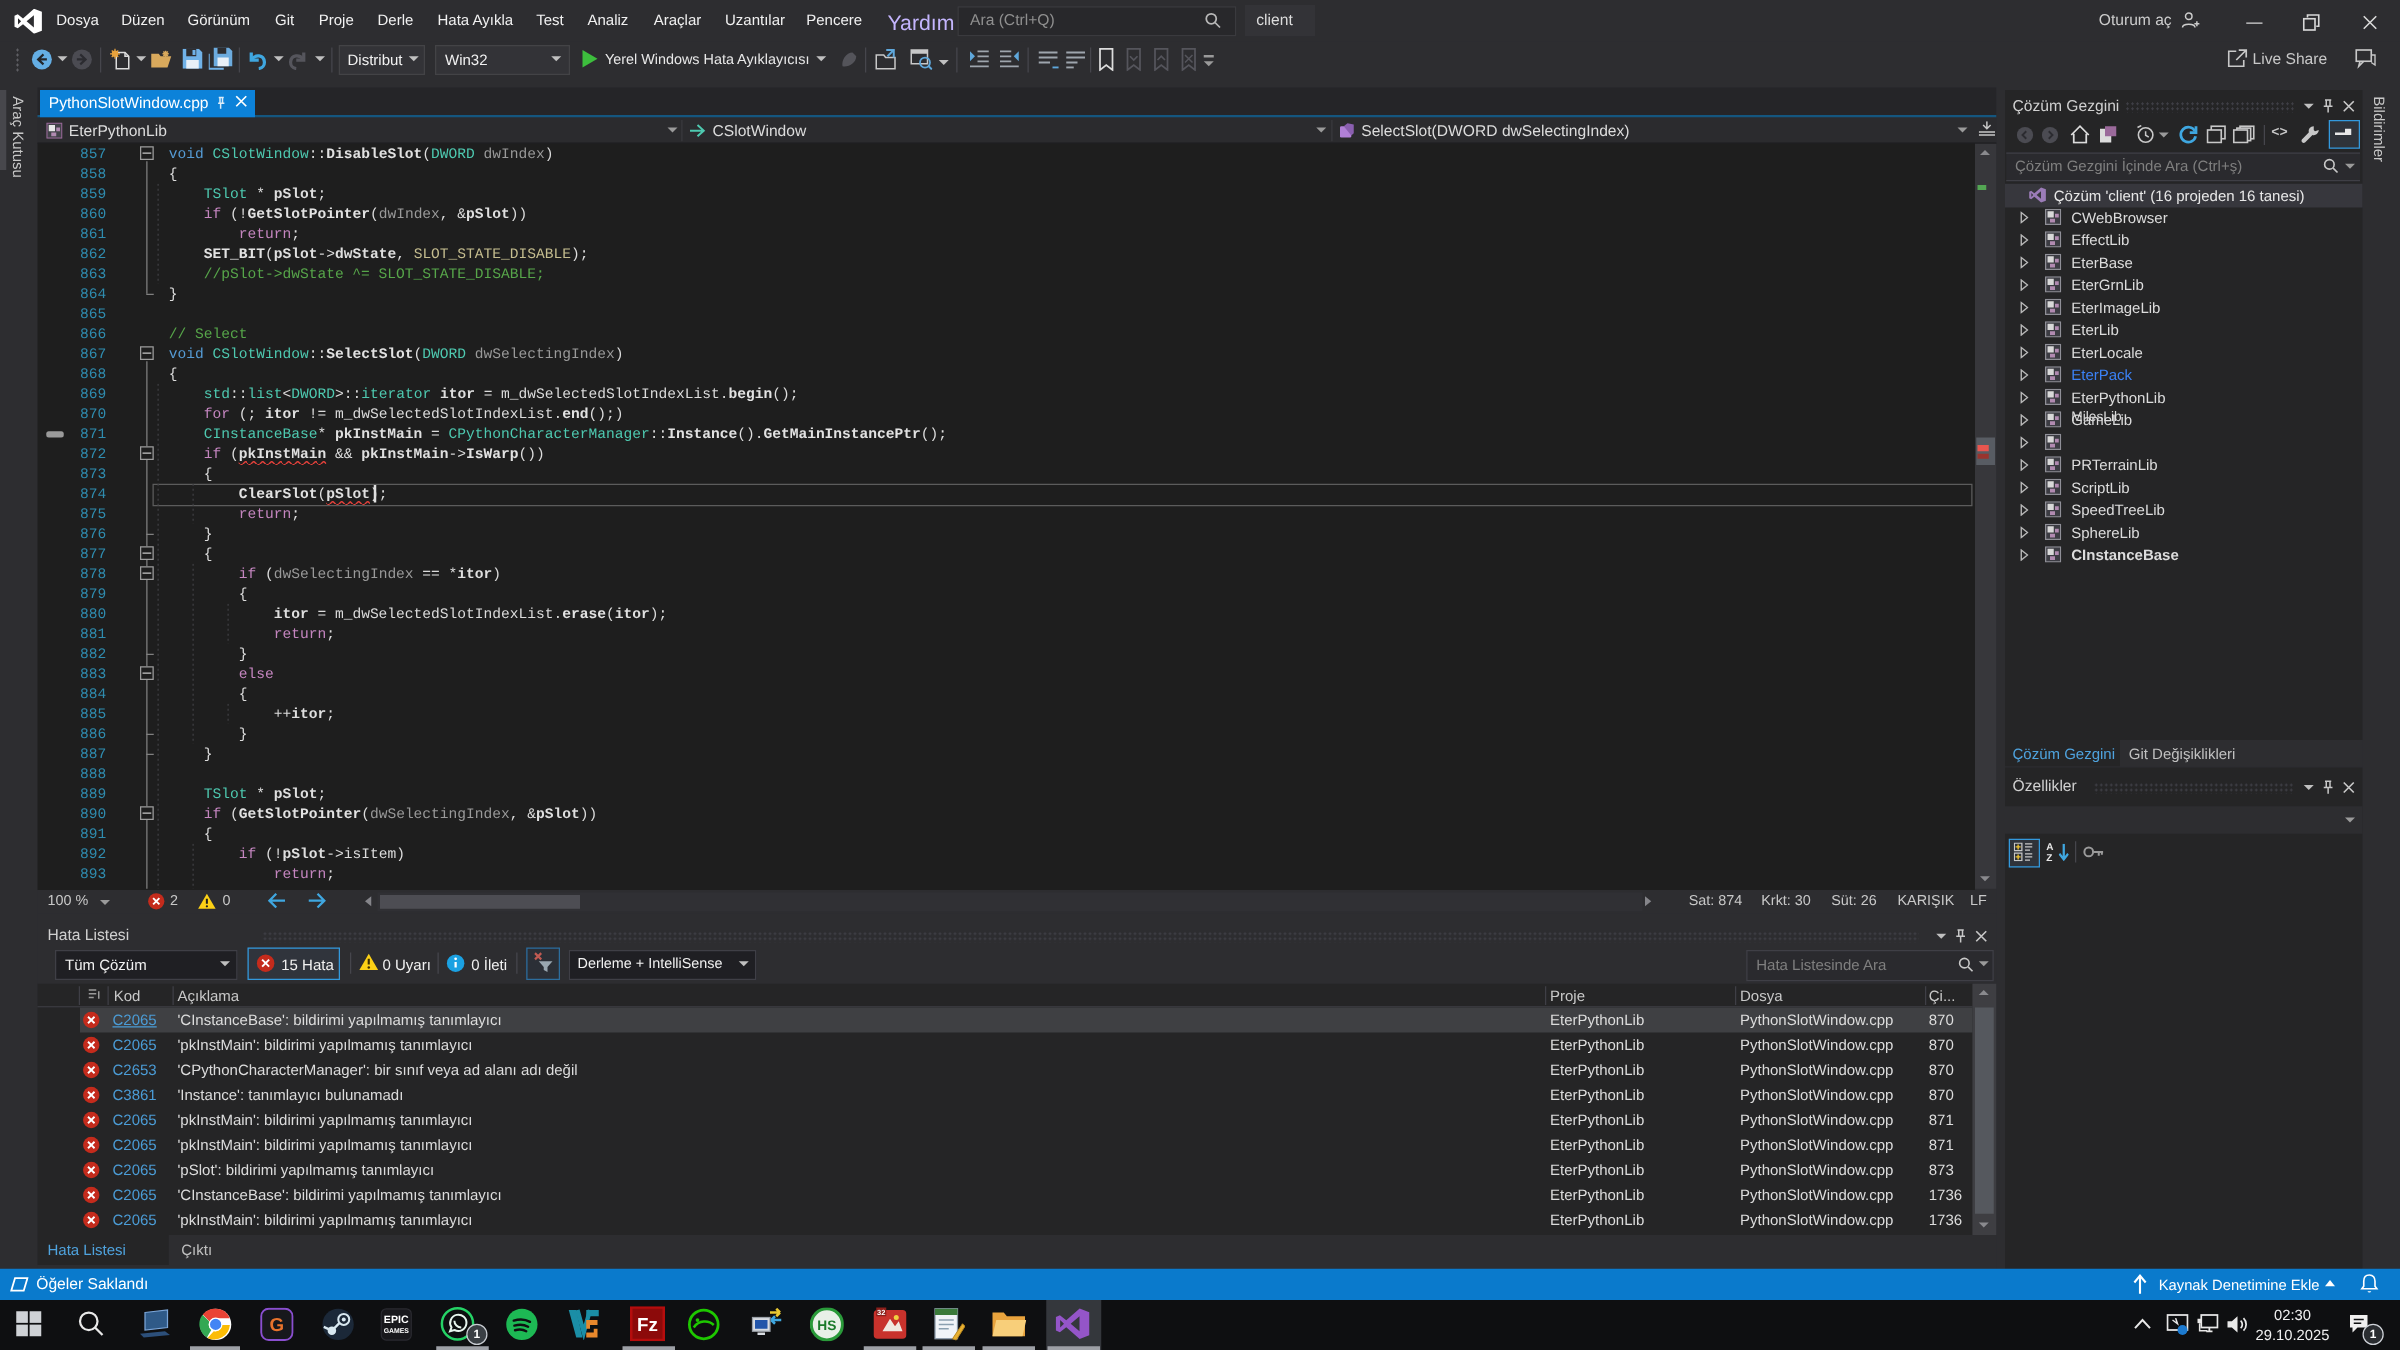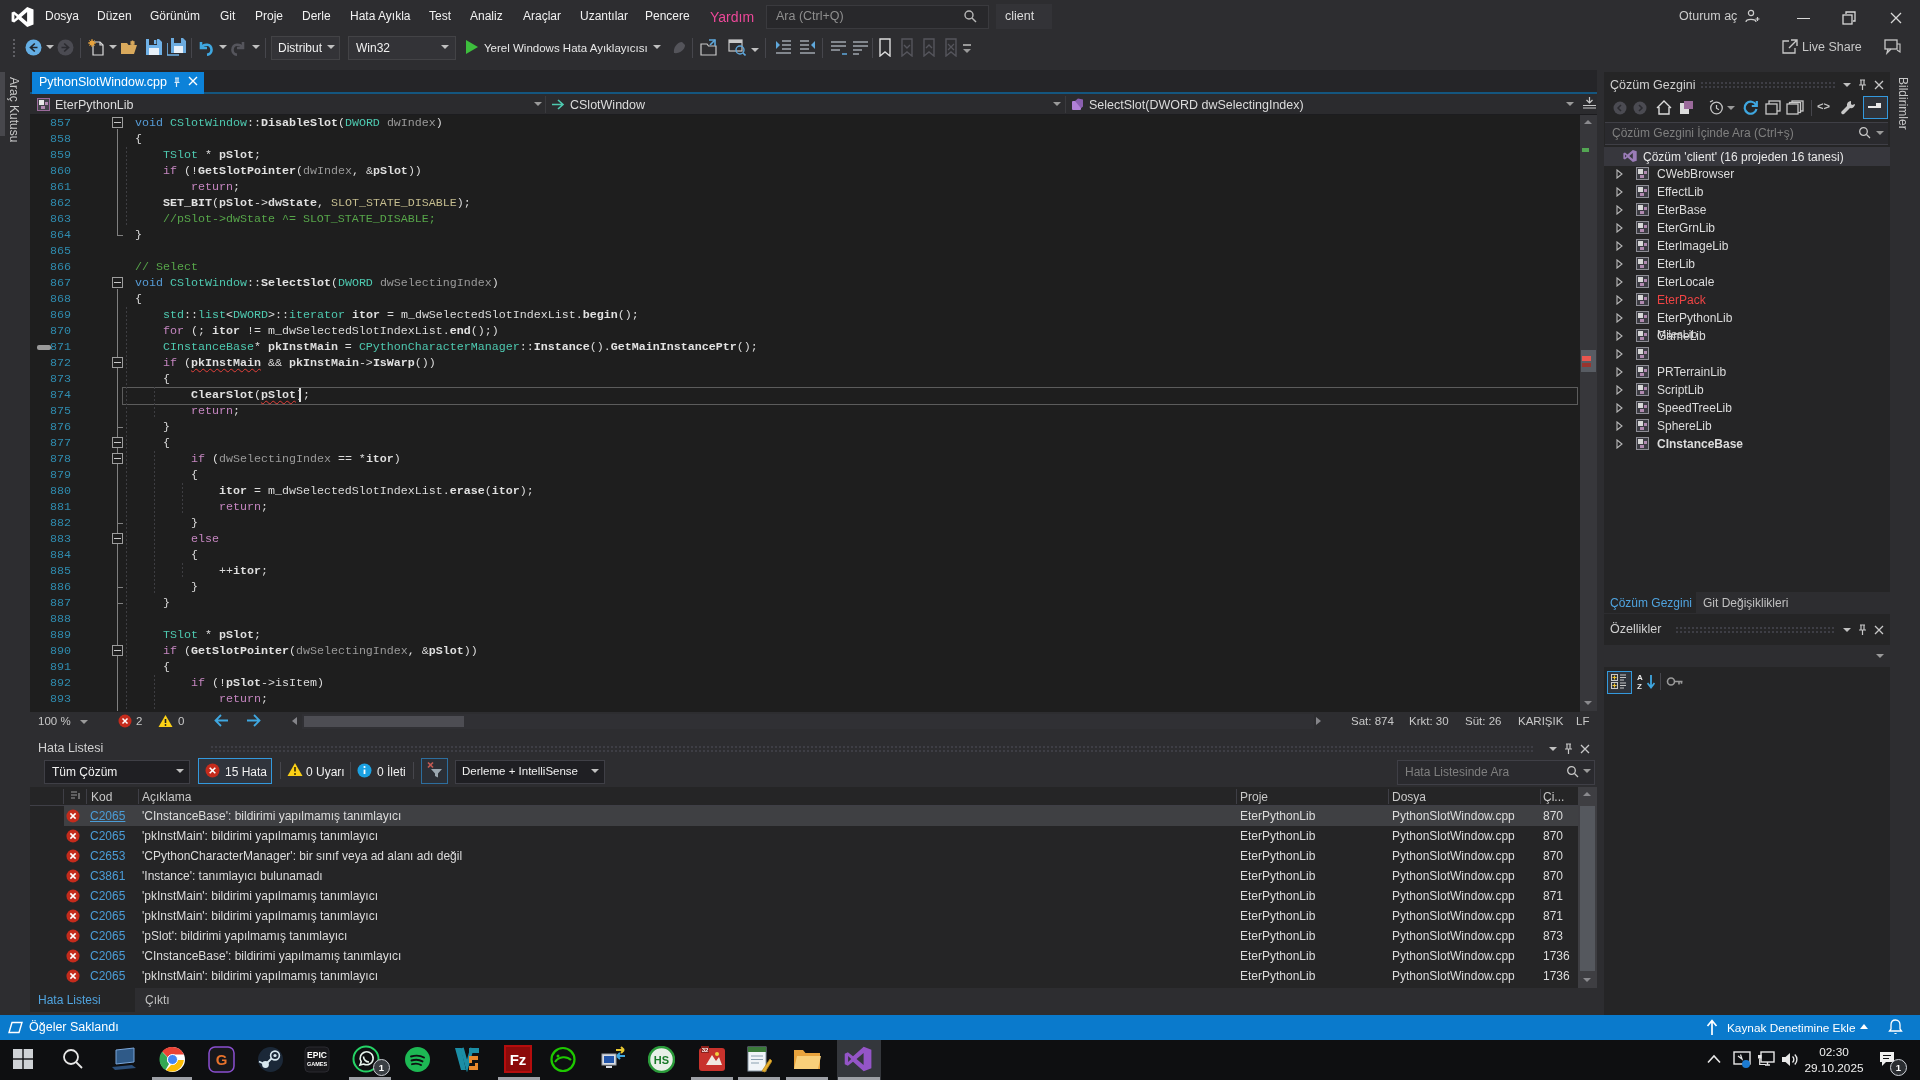--- a/index.html
+++ b/index.html
@@ -1,16 +1,16 @@
 <!DOCTYPE html>
 <html><head><meta charset="utf-8"><style>
 html,body{margin:0;padding:0;width:1920px;height:1080px;background:#2d2d30;overflow:hidden;font-family:"Liberation Sans",sans-serif;}
 .a{position:absolute;}
 .cl{position:absolute;left:124px;white-space:pre;font:11.67px/16px "Liberation Mono",monospace;color:#dcdcdc;height:16px;margin-left:11px;}
-.ln{position:absolute;left:36px;width:49px;text-align:center;font:11.67px/16px "Liberation Mono",monospace;color:#2f8caf;}
+.ln{position:absolute;left:36px;width:49px;text-align:right;font:11.67px/16px "Liberation Mono",monospace;color:#2f8caf;}
 .k{color:#569cd6}.c{color:#c586c0}.t{color:#4ec9b0}.f{color:#e2e2e2;font-weight:bold}.v{color:#dfdfdf;font-weight:bold}
 .g{color:#9a9a9a}.m{color:#c5bd8f}.cm{color:#57a64a}
 .sq{text-decoration:underline wavy #e3403a 1px;text-underline-offset:2px;}
 .dots{background-image:radial-gradient(#3e3e45 0.9px,transparent 1.1px);background-size:4px 4px;}
 .obox{position:absolute;left:112px;width:9px;height:9px;border:1px solid #9d9d9d;background:#1e1e1e;}
 .obox:after{content:"";position:absolute;left:1px;top:3.5px;width:7px;height:1px;background:#c8c8c8;}
 .gd{position:absolute;width:1px;background-image:linear-gradient(#3e3e42 50%,transparent 50%);background-size:1px 4px;}
 .car{width:0;height:0;border-left:4px solid transparent;border-right:4px solid transparent;border-top:4px solid #c0c0c0;}
 .caru{width:0;height:0;border-left:4px solid transparent;border-right:4px solid transparent;border-bottom:4px solid #c0c0c0;}
 .sep{position:absolute;width:1px;background:#46464c;}
@@ -25,21 +25,21 @@
 <div class="a" style="left:150px;top:9px;font-size:12px;color:#f1f1f1">Görünüm</div>
 <div class="a" style="left:220px;top:9px;font-size:12px;color:#f1f1f1">Git</div>
 <div class="a" style="left:255px;top:9px;font-size:12px;color:#f1f1f1">Proje</div>
 <div class="a" style="left:302px;top:9px;font-size:12px;color:#f1f1f1">Derle</div>
 <div class="a" style="left:350px;top:9px;font-size:12px;color:#f1f1f1">Hata Ayıkla</div>
 <div class="a" style="left:429px;top:9px;font-size:12px;color:#f1f1f1">Test</div>
 <div class="a" style="left:470px;top:9px;font-size:12px;color:#f1f1f1">Analiz</div>
 <div class="a" style="left:523px;top:9px;font-size:12px;color:#f1f1f1">Araçlar</div>
 <div class="a" style="left:580px;top:9px;font-size:12px;color:#f1f1f1">Uzantılar</div>
 <div class="a" style="left:645px;top:9px;font-size:12px;color:#f1f1f1">Pencere</div>
-<div class="a" style="left:710px;top:9px;font-size:14px;color:#ec4899">Yardım</div>
+<div class="a" style="left:710px;top:9px;font-size:17px;color:#c4b5fd">Yardım</div>
 <div class="a" style="left:766px;top:5px;width:221px;height:22px;background:#28282b;border:1px solid #3a3a3e"></div>
 <div class="a" style="left:776px;top:9px;font-size:12.5px;color:#8f8f8f">Ara (Ctrl+Q)</div>
 <svg class="a" style="left:963px;top:9px" width="14" height="14" viewBox="0 0 14 14">
     <circle cx="6" cy="6" r="4" fill="none" stroke="#b8b8b8" stroke-width="1.4"></circle>
     <line x1="9" y1="9" x2="13" y2="13" stroke="#b8b8b8" stroke-width="1.4"></line>
   </svg>
 <div class="a" style="left:996px;top:4px;width:56px;height:25px;background:#333337"></div>
 <div class="a" style="left:1005px;top:9px;font-size:12.5px;color:#dcdcdc">client</div>
 <div class="a" style="left:1679px;top:9px;font-size:12.5px;color:#cccccc">Oturum aç</div>
 <svg class="a" style="left:1744px;top:8px" width="17" height="16" viewBox="0 0 17 16">
@@ -495,21 +495,21 @@
 <div class="a" style="left:1657px;top:275px;font-size:12px;color:#dcdcdc;">EterLocale</div>
 <svg class="a" style="left:1616px;top:295px" width="7" height="10" viewBox="0 0 7 10">
     <path d="M1 1 L6 5 L1 9 Z" fill="none" stroke="#b8b8b8" stroke-width="1.1"></path>
   </svg>
 <svg class="a" style="left:1636px;top:293px" width="13" height="13" viewBox="0 0 13 13">
     <rect x="0.5" y="0.5" width="12" height="12" fill="#3c3c43" stroke="#8f8f97"></rect>
     <rect x="2" y="2" width="5" height="5" fill="#d8d8d8"></rect>
     <rect x="8" y="4" width="3" height="3" fill="#b18ab1"></rect>
     <rect x="4" y="8" width="4" height="3" fill="#b18ab1"></rect>
   </svg>
-<div class="a" style="left:1657px;top:293px;font-size:12px;color:#ef4444;">EterPack</div>
+<div class="a" style="left:1657px;top:293px;font-size:12px;color:#3b82f6;">EterPack</div>
 <svg class="a" style="left:1616px;top:313px" width="7" height="10" viewBox="0 0 7 10">
     <path d="M1 1 L6 5 L1 9 Z" fill="none" stroke="#b8b8b8" stroke-width="1.1"></path>
   </svg>
 <svg class="a" style="left:1636px;top:311px" width="13" height="13" viewBox="0 0 13 13">
     <rect x="0.5" y="0.5" width="12" height="12" fill="#3c3c43" stroke="#8f8f97"></rect>
     <rect x="2" y="2" width="5" height="5" fill="#d8d8d8"></rect>
     <rect x="8" y="4" width="3" height="3" fill="#b18ab1"></rect>
     <rect x="4" y="8" width="4" height="3" fill="#b18ab1"></rect>
   </svg>
 <div class="a" style="left:1657px;top:311px;font-size:12px;color:#dcdcdc;">EterPythonLib</div>

